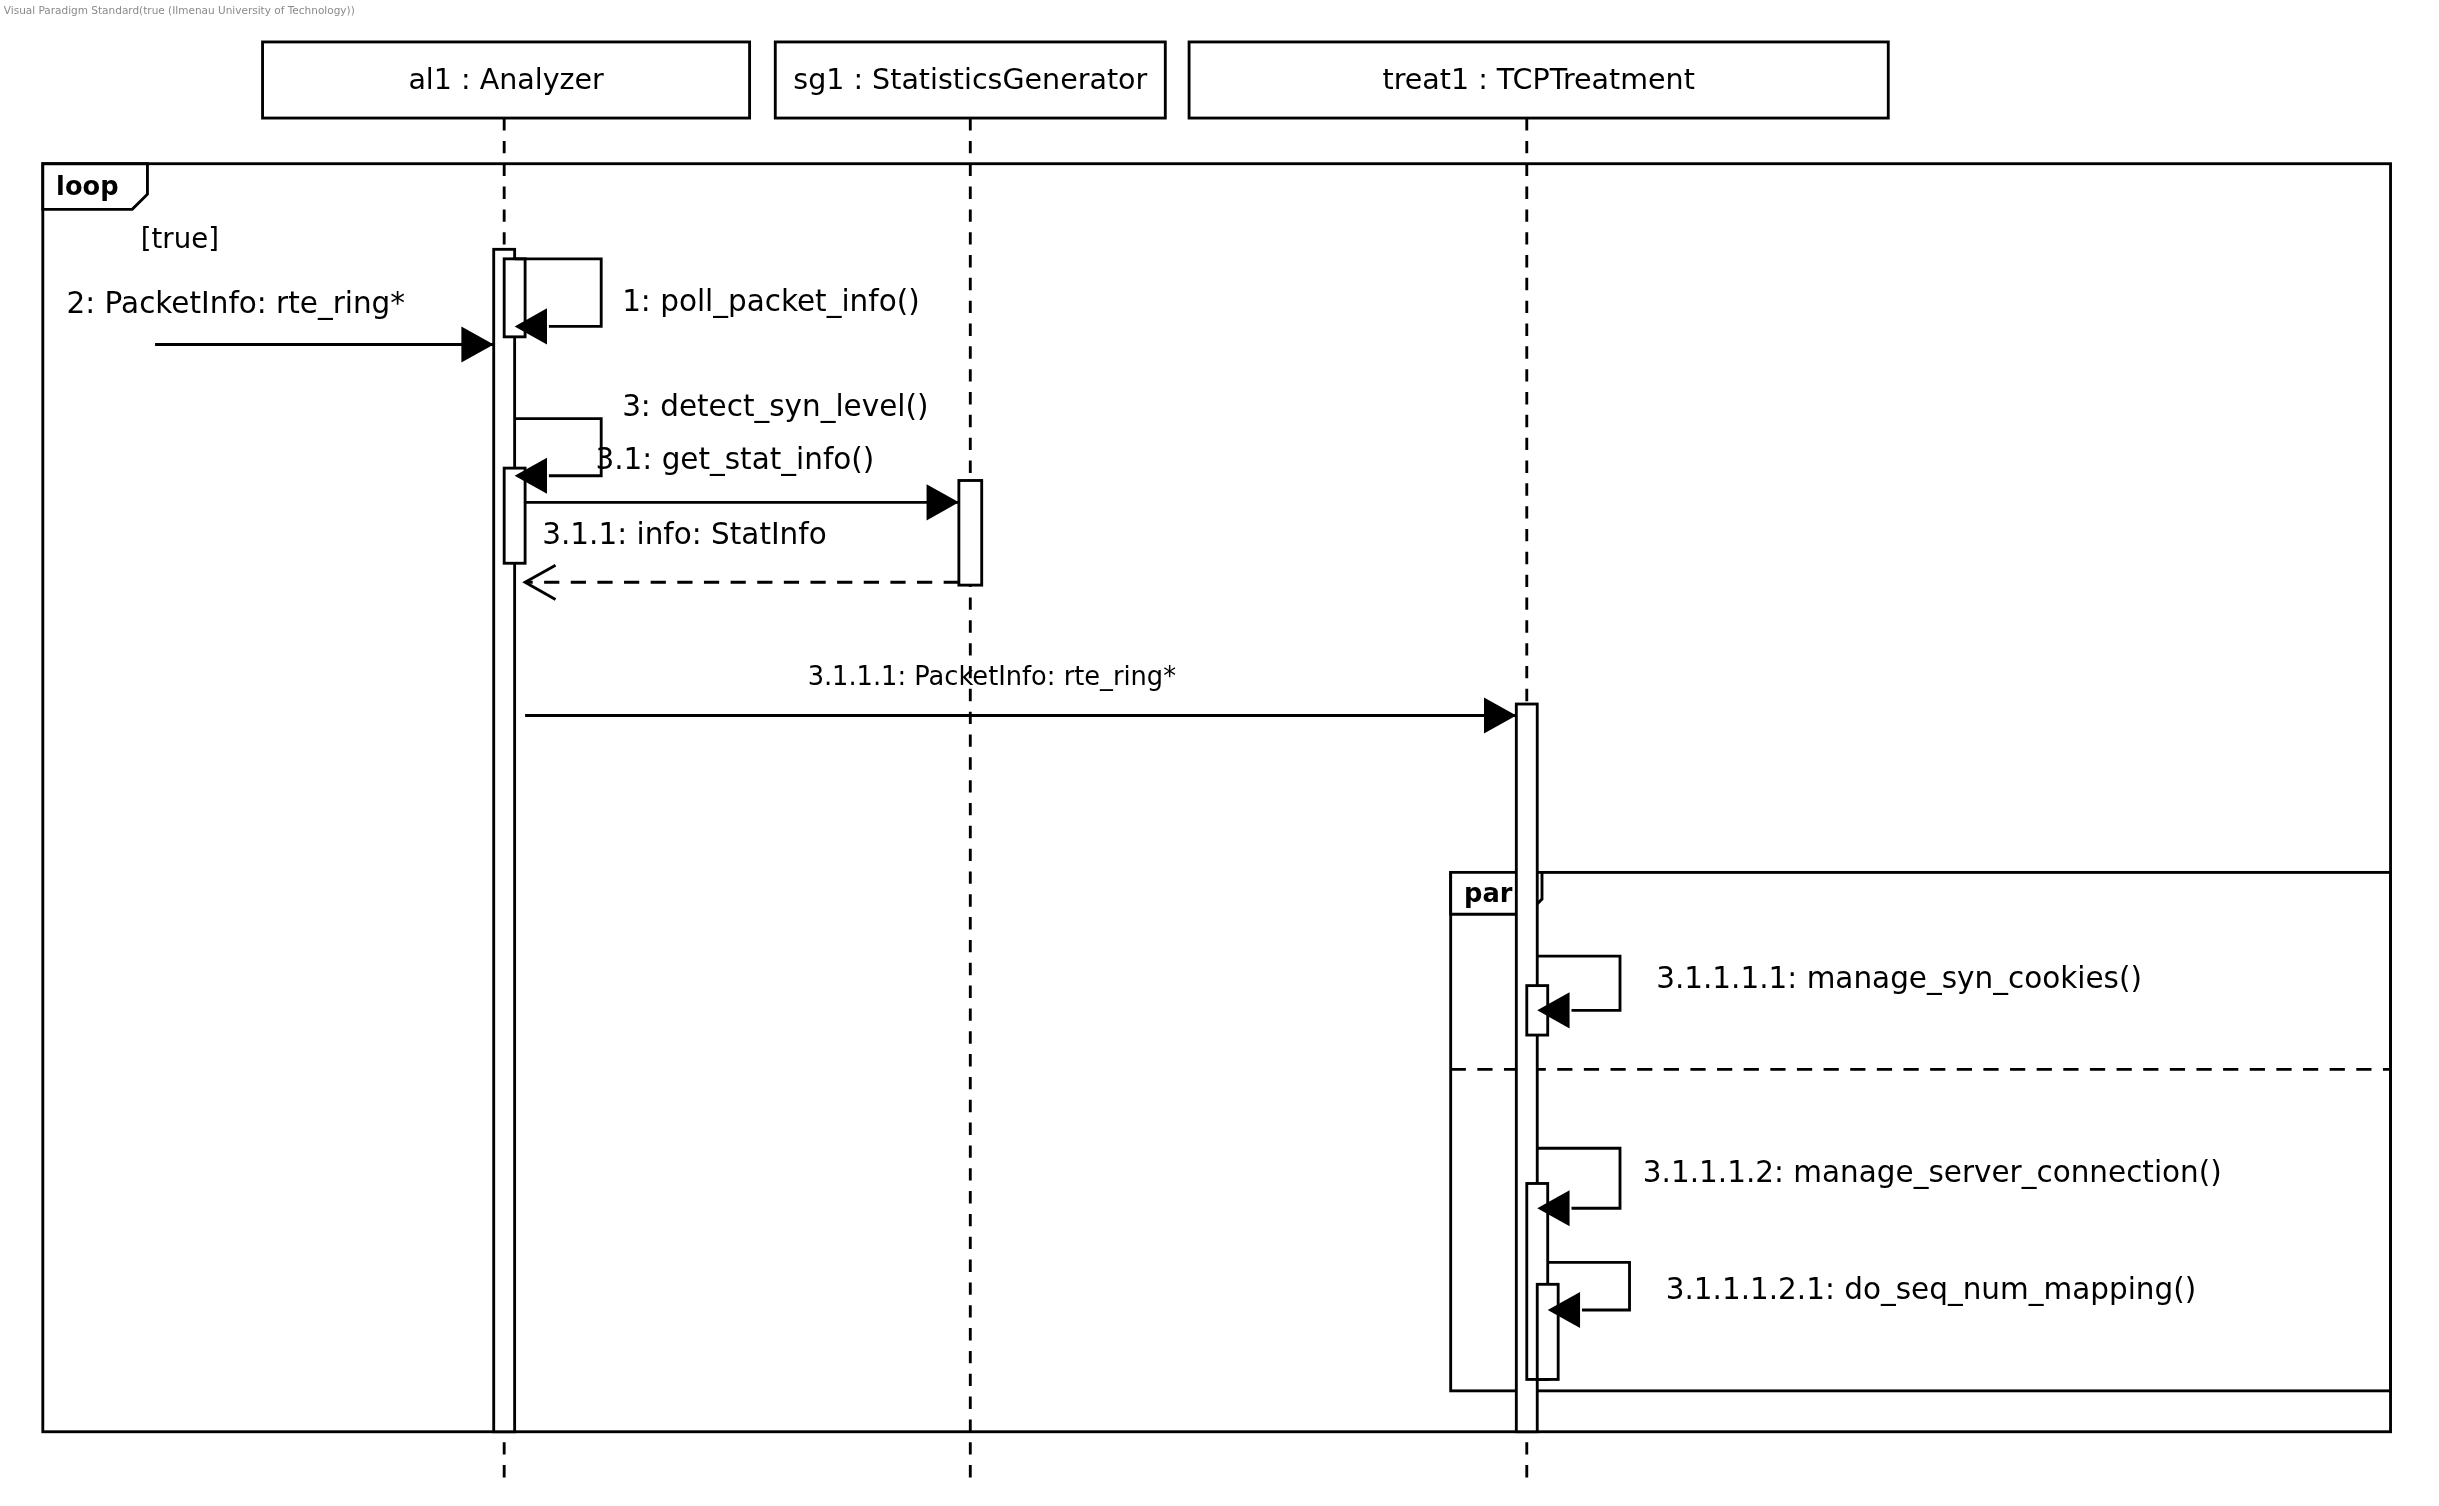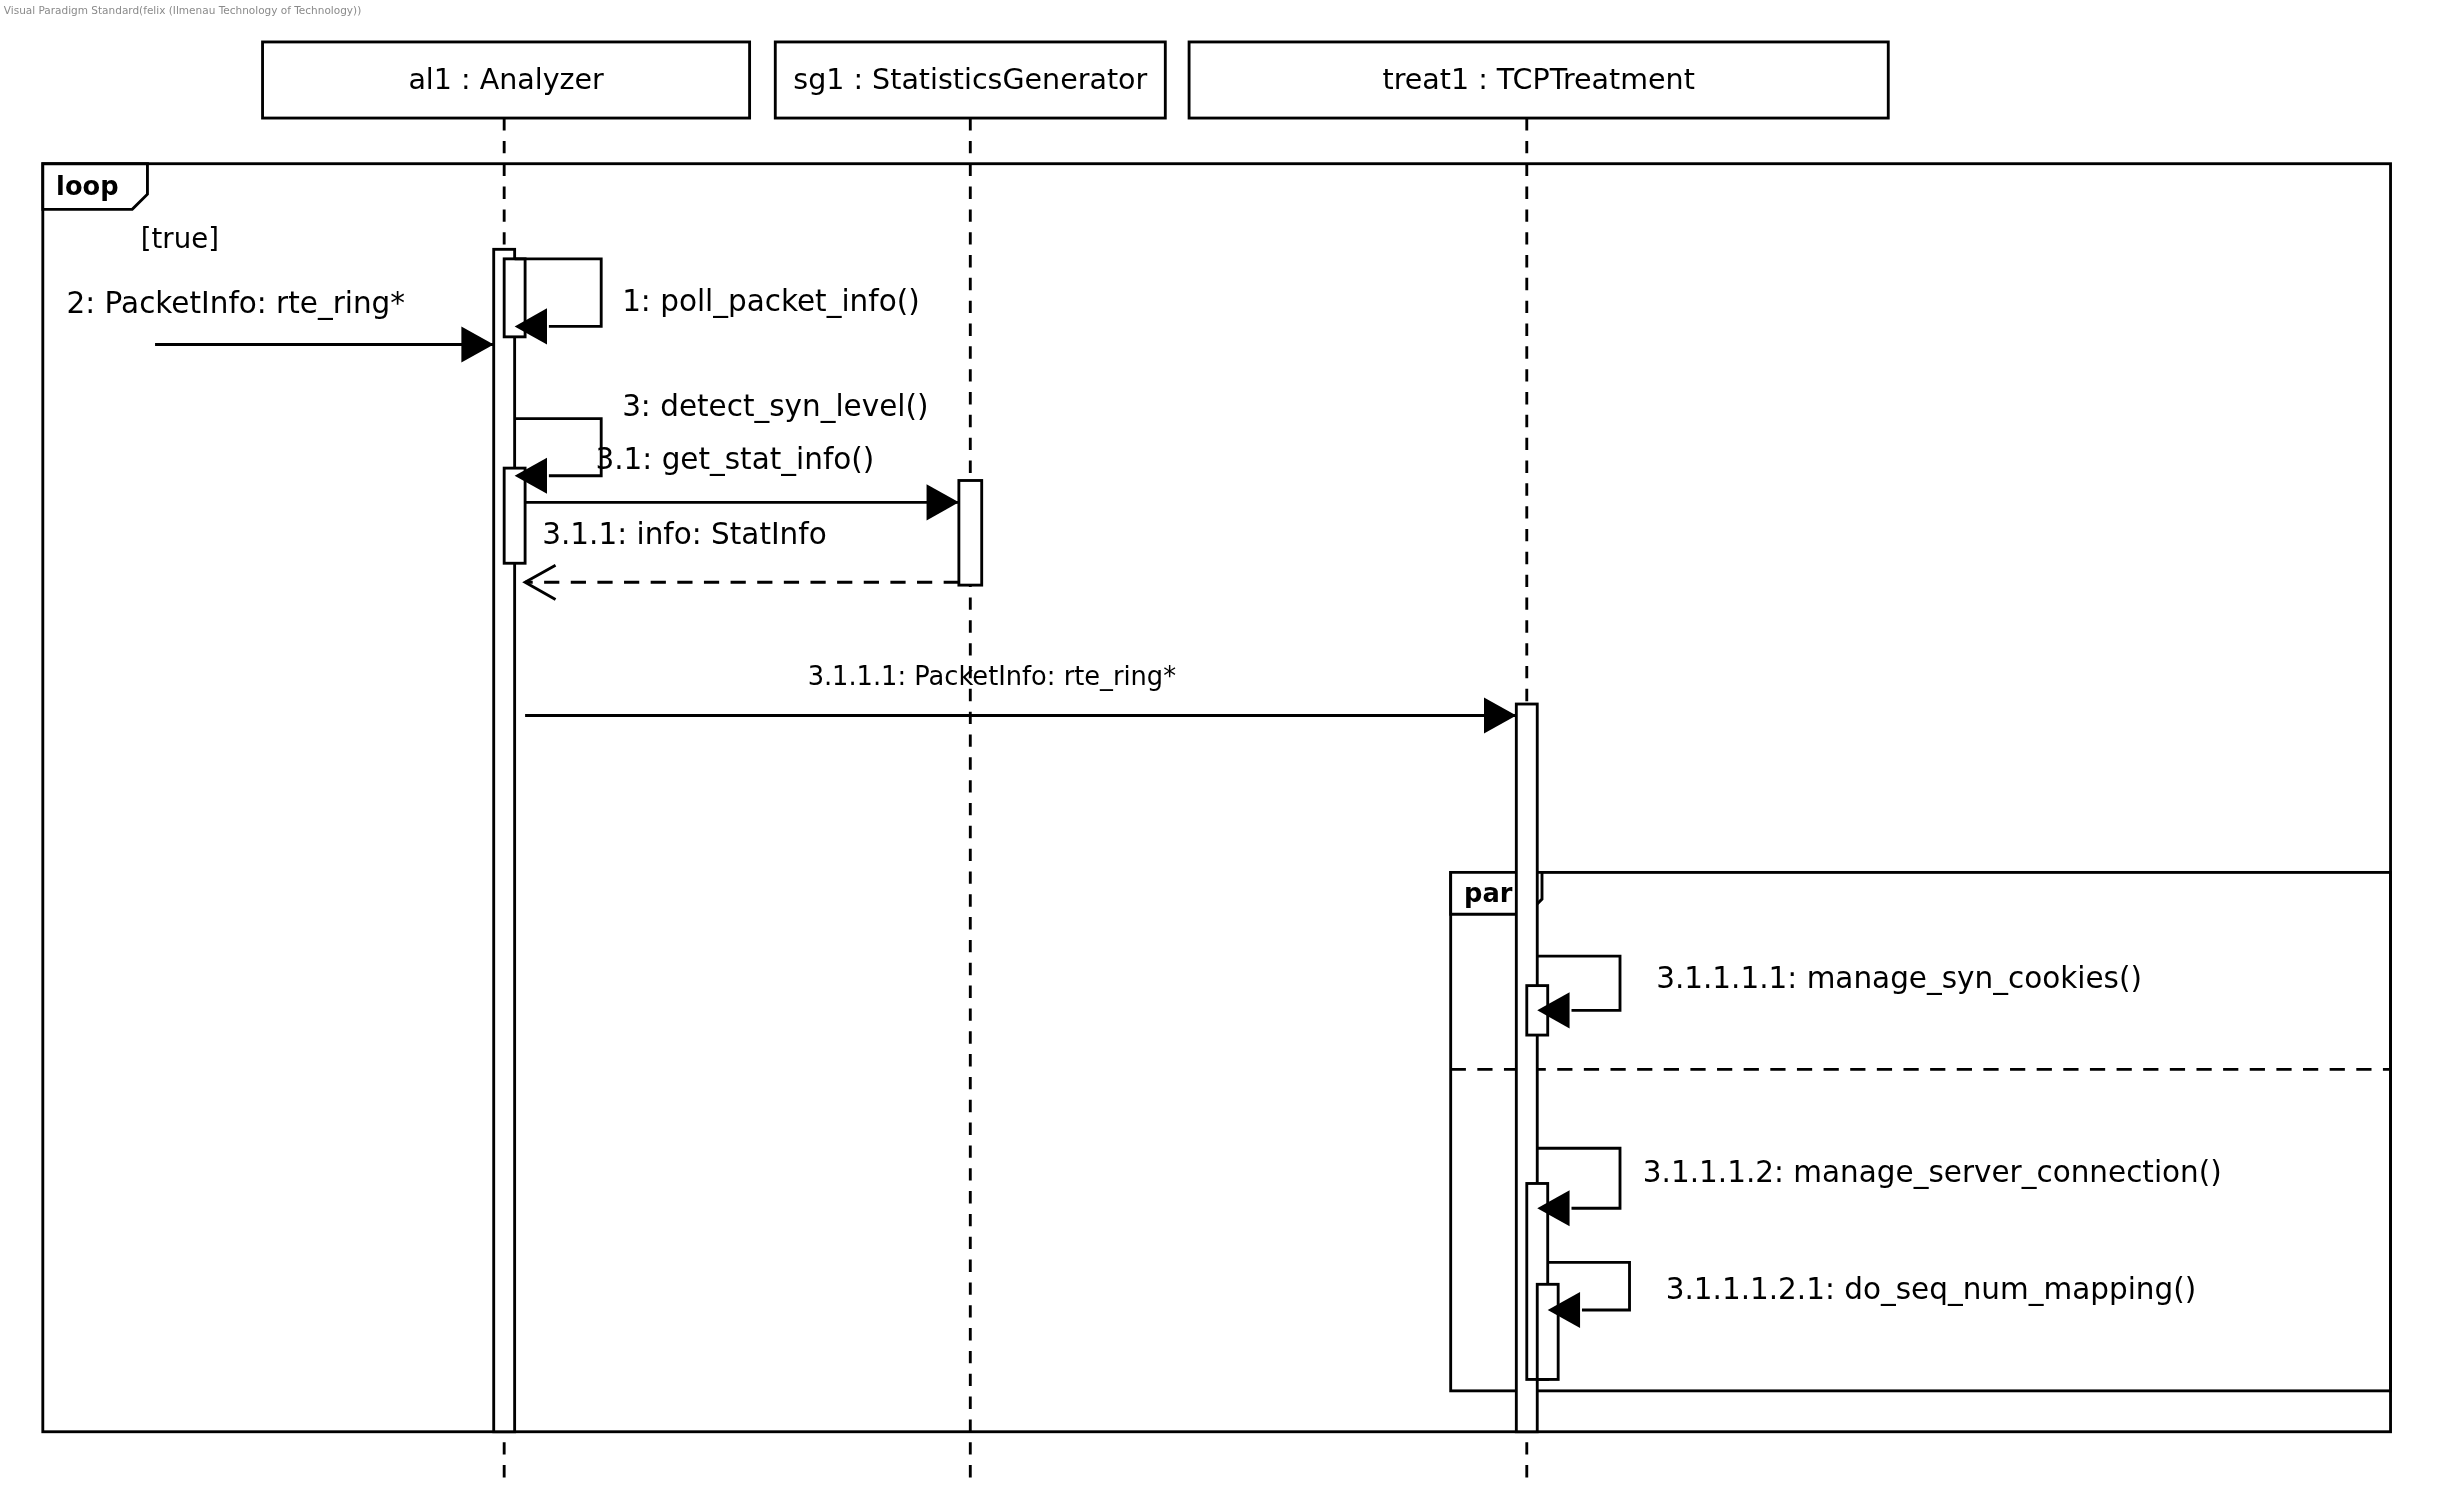--- a/index.html
+++ b/index.html
@@ -21,21 +21,21 @@
   .arrow{stroke:#000000;stroke-width:3;fill:none;}
   .arrow-dash{stroke:#000000;stroke-width:3;fill:none;stroke-dasharray:16 12;}
   .sep{stroke:#000000;stroke-width:3;fill:none;stroke-dasharray:16 12;}
   .solidhead{fill:#000000;stroke:none;}
   .openhead{fill:none;stroke:#000000;stroke-width:3;}
 </style>
 </head>
 <body>
 
 <div id="stage">
-  <div class="wm">Visual Paradigm Standard(felix (Ilmenau Technology of Technology))</div>
+  <div class="wm">Visual Paradigm Standard(true (Ilmenau University of Technology))</div>
   <svg id="diagram" width="2440" height="1507" viewBox="0 0 2565 1584">
       <rect x="45" y="172" width="2468" height="1333" class="frame"></rect>
       <path d="M 45 172 L 155 172 L 155 204 L 139 220 L 45 220 Z" class="frag-tab"></path>
       <text x="59" y="197" class="frag-label" text-anchor="start">loop</text>
       <text x="148" y="252" class="guard-label" text-anchor="start">[true]</text>
       <rect x="1525" y="917" width="988" height="545" class="frame"></rect>
       <path d="M 1525 917 L 1621 917 L 1621 945 L 1605 961 L 1525 961 Z" class="frag-tab"></path>
       <text x="1539" y="940" class="frag-label" text-anchor="start">par</text>
       <line x1="1525" y1="1124" x2="2513" y2="1124" class="sep"></line>
       <line x1="530" y1="124" x2="530" y2="1555" class="lifeline"></line>

